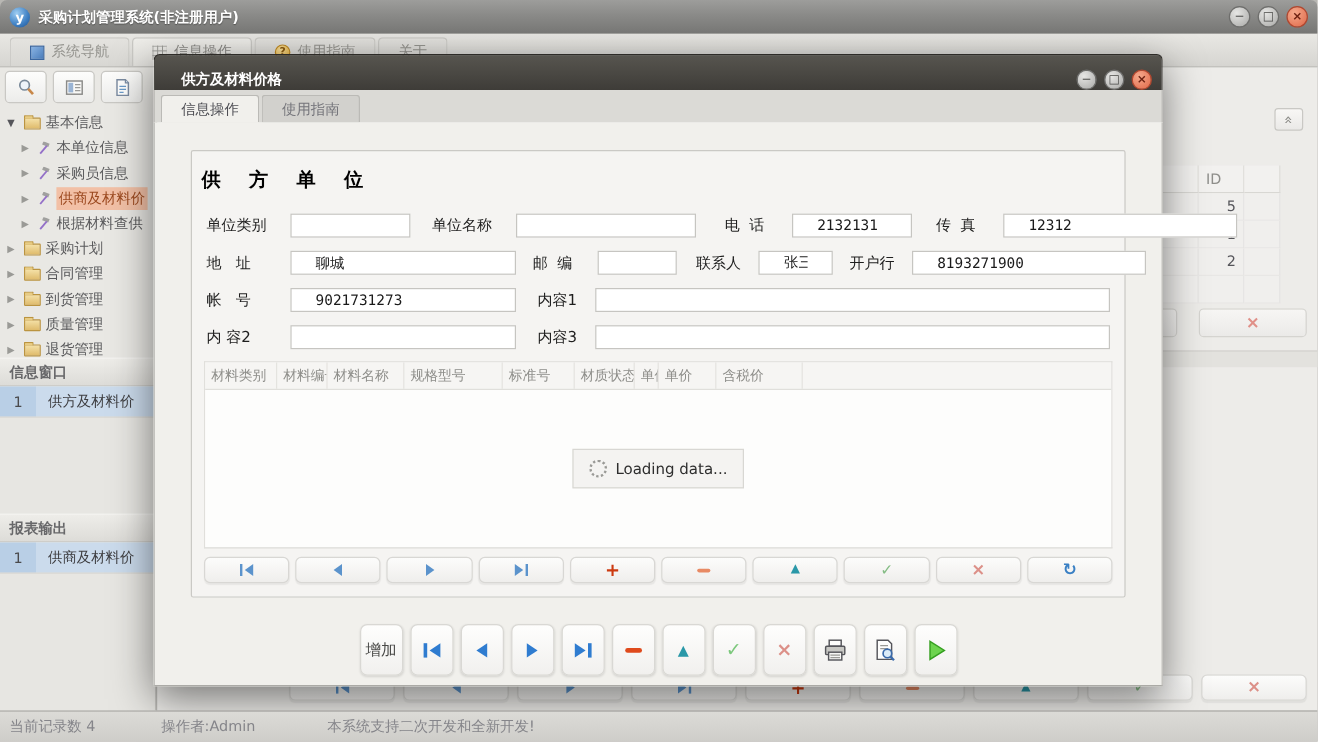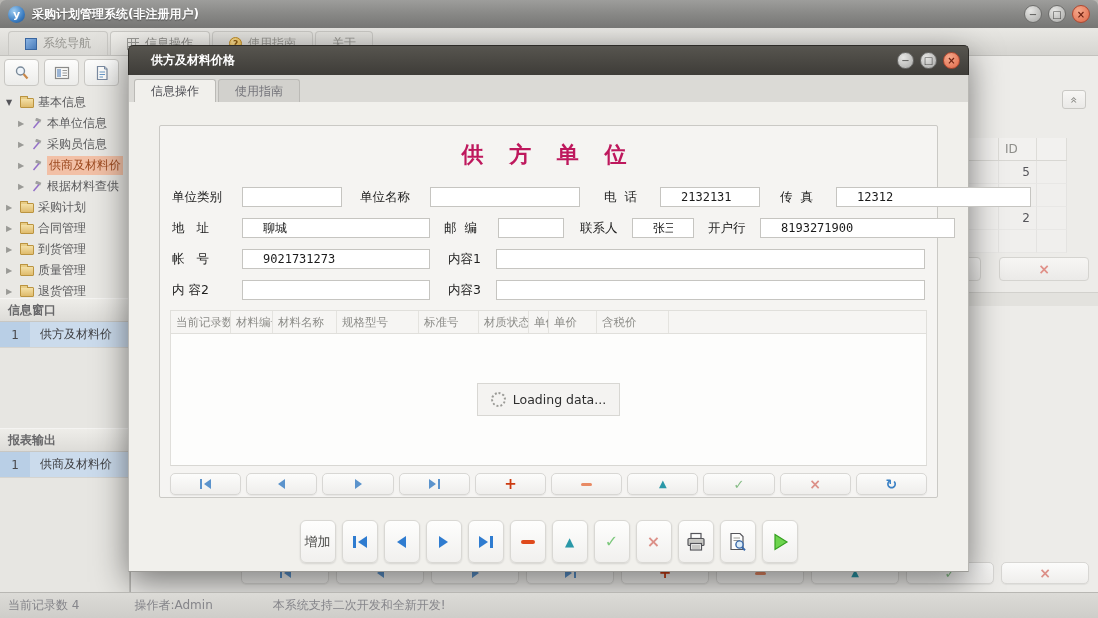--- a/index.html
+++ b/index.html
@@ -87,33 +87,33 @@
   .g-del { width:11px; height:3px; background:#e88a64; border-radius:2px; }
   .g-up { color:#2a98a8; font-size:10px; line-height:1; }
   .g-check { color:#84bc84; font-size:13px; font-weight:bold; line-height:1; }
   .g-cross { color:#dc9088; font-size:14px; font-weight:bold; line-height:1; }
   .g-refresh { color:#3a80c4; font-size:14px; font-weight:bold; line-height:1; }
 
   
   .modal { position:absolute; left:128px; top:45px; width:841px; height:527px; z-index:10;
     border-radius:5px 5px 0 0; box-shadow:0 10px 34px rgba(0,0,0,.5); }
   .mtitlebar { height:30px; background:linear-gradient(180deg,#57554f,#3e3c38); border:1px solid #2e2c28; border-bottom:none;
-    border-radius:5px 5px 0 0; display:flex; align-items:center; padding:0 8px 0 22px; }
+    border-radius:5px 5px 0 0; display:flex; align-items:flex-end; padding:0 8px 0 22px; }
   .mtitle { color:#fff; font-weight:bold; }
   .mtitlebar .circbtn { width:17px; height:17px; }
   .mtabs { height:27px; background:#dbdad6; border-left:1px solid #b8b7b3; border-right:1px solid #b8b7b3;
     display:flex; align-items:flex-end; padding-left:5px; }
   .mtab2 { height:23px; padding:0 16px; display:flex; align-items:center; color:#74747a;
     border:1px solid #bbbab6; border-bottom:none; border-radius:3px 3px 0 0; background:#d2d1cd; margin-right:2px; cursor:pointer; }
   .mtab2.active { background:#f1f0ec; color:#4e4e54; }
   .mbody { position:relative; height:470px; background:#f1f0ec; border-left:1px solid #b8b7b3; border-right:1px solid #b8b7b3; border-bottom:1px solid #9a9995; }
 
   .formpanel { position:absolute; left:30px; top:23px; width:779px; height:373px;
     background:#f5f4f2; border:1px solid #cac9c5; border-radius:2px; padding:14px 8px 0 8px; }
-  .ftitle { text-align:center; font-size:22px; font-weight:bold; color:#be185d; letter-spacing:9px; margin-bottom:16px; }
+  .ftitle { font-size:16px; font-weight:bold; color:#000000; letter-spacing:9px; margin-bottom:16px; }
   .frow { display:flex; align-items:center; height:22px; margin:0 4px 9px 4px; }
   .flabel { color:#1e1e1e; font-size:12.5px; white-space:pre; flex:0 0 auto; }
   .fin { height:20px; border:1px solid #c6c5c1; background:#fff; padding:0 20px;
     font-family:"DejaVu Sans Mono", monospace; font-size:12px; color:#1a1a1a; outline:none; flex:0 0 auto; }
   .fin.grow { flex:1 1 auto; }
 
   .dgrid { margin:2px 2px 0 2px; border:1px solid #e0dfdb; border-bottom:1px solid #d8d7d3; }
   .dghead { display:flex; height:23px; background:#f6f5f3; border-bottom:1px solid #e0dfdb; }
   .dghead div { border-right:1px solid #e4e3df; color:#8e8e8a; font-size:11.5px; display:flex; align-items:center;
     padding-left:5px; white-space:nowrap; overflow:hidden; cursor:pointer; }
@@ -425,21 +425,21 @@
 
       <div class="frow">
         <span class="flabel" style="width:62px">内 容2</span>
         <input class="fin" style="width: 188px; margin-left: 8px;" value="">
         <span class="flabel" style="width:40px; margin-left:18px">内容3</span>
         <input class="fin grow" style="margin-left: 8px;" value="">
       </div>
 
       <div class="dgrid">
         <div class="dghead">
-          <div style="width:60px">当前记录数</div>
+          <div style="width:60px">材料类别</div>
           <div style="width:42px">材料编号</div>
           <div style="width:64px">材料名称</div>
           <div style="width:82px">规格型号</div>
           <div style="width:60px">标准号</div>
           <div style="width:50px">材质状态</div>
           <div style="width:20px">单位</div>
           <div style="width:48px">单价</div>
           <div style="width:72px">含税价</div>
           <div style="flex:1; border-right:none"></div>
         </div>

